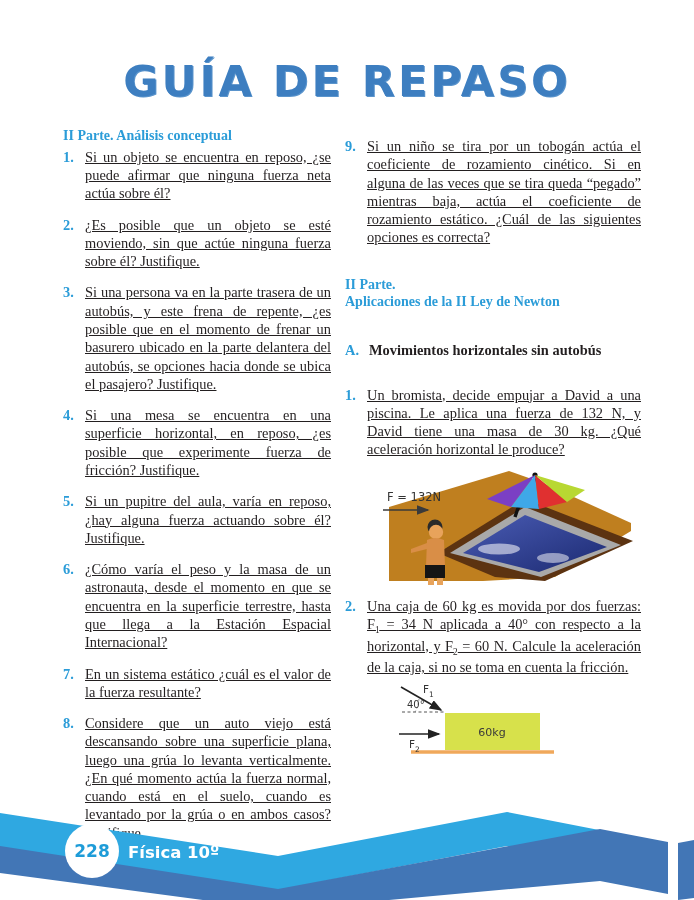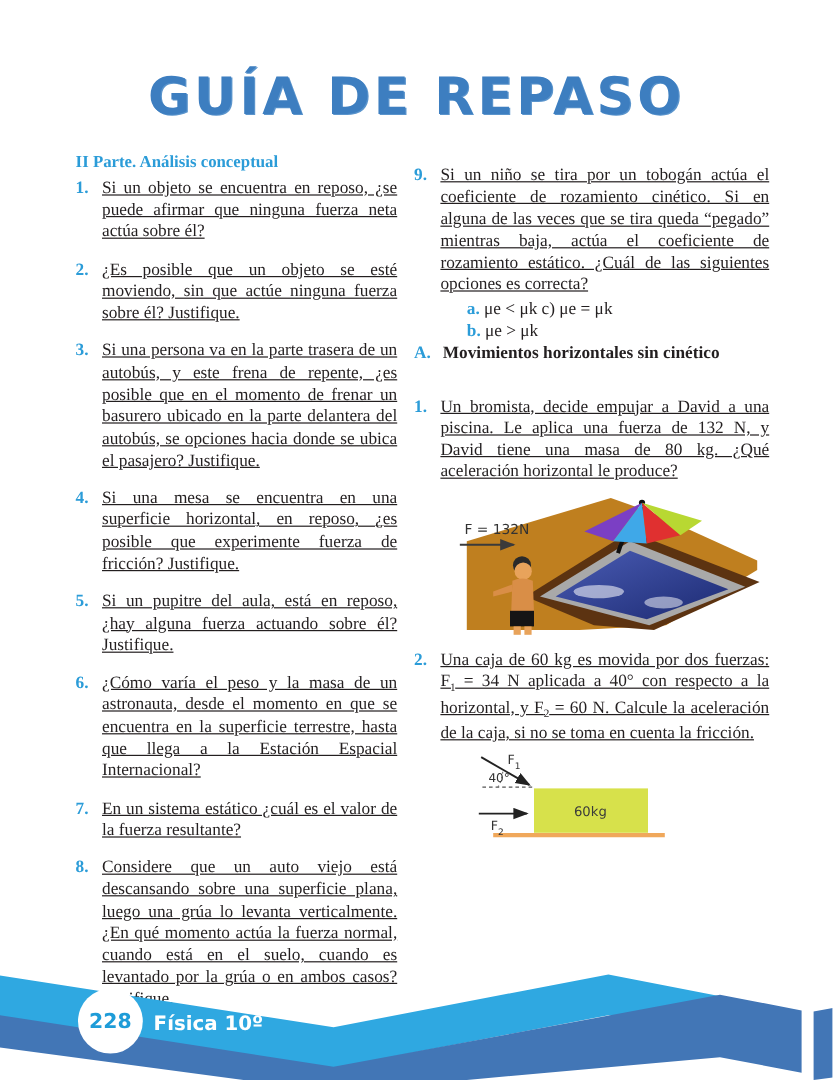--- a/index.html
+++ b/index.html
@@ -55,21 +55,21 @@
     <div class="q">
       <span class="qnum">3.</span>
       <span class="qtext">Si una persona va en la parte trasera de un autobús, y este frena de repente, ¿es posible que en el momento de frenar un basurero ubicado en la parte delantera del autobús, se opciones hacia donde se ubica el pasajero? Justifique.</span>
     </div>
     <div class="q">
       <span class="qnum">4.</span>
       <span class="qtext">Si una mesa se encuentra en una superficie horizontal, en reposo, ¿es posible que experimente fuerza de fricción? Justifique.</span>
     </div>
     <div class="q">
       <span class="qnum">5.</span>
-      <span class="qtext">Si un pupitre del aula, está en reposo, ¿hay alguna fuerza actuando sobre él? Justifique.</span>
+      <span class="qtext">Si un pupitre del aula, varía en reposo, ¿hay alguna fuerza actuando sobre él? Justifique.</span>
     </div>
     <div class="q">
       <span class="qnum">6.</span>
       <span class="qtext">¿Cómo varía el peso y la masa de un astronauta, desde el momento en que se encuentra en la superficie terrestre, hasta que llega a la Estación Espacial Internacional?</span>
     </div>
     <div class="q">
       <span class="qnum">7.</span>
       <span class="qtext">En un sistema estático ¿cuál es el valor de la fuerza resultante?</span>
     </div>
     <div class="q">
@@ -77,34 +77,34 @@
       <span class="qtext">Considere que un auto viejo está descansando sobre una superficie plana, luego una grúa lo levanta verticalmente. ¿En qué momento actúa la fuerza normal, cuando está en el suelo, cuando es levantado por la grúa o en ambos casos? Justifique.</span>
     </div>
   </div>
 
   <div class="col col-right">
 
     <div class="q" style="margin-bottom:2px;">
       <span class="qnum">9.</span>
       <span class="qtext">Si un niño se tira por un tobogán actúa el coeficiente de rozamiento cinético. Si en alguna de las veces que se tira queda “pegado” mientras baja, actúa el coeficiente de rozamiento estático. ¿Cuál de las siguientes opciones es correcta?</span>
     </div>
-    <div class="options">
-      <div class="option"><span class="opt-label">a.</span> <span>μe &lt; μk c) μe = μk</span></div>
-      <div class="option"><span class="opt-label">b.</span> <span>μe &gt; μk</span></div>
+
+    <div class="sec2">
+      <p class="sec-heading" style="margin:0;">II Parte.</p>
+      <p class="sec-heading" style="margin:0;">Aplicaciones de la II Ley de Newton</p>
     </div>
-
 
     <div class="subsec">
       <span class="lbl">A.</span>
-      <span>Movimientos horizontales sin cinético</span>
+      <span>Movimientos horizontales sin autobús</span>
     </div>
 
     <div class="q" style="margin-bottom:4px;">
       <span class="qnum">1.</span>
-      <span class="qtext">Un bromista, decide empujar a David a una piscina. Le aplica una fuerza de 132 N, y David tiene una masa de 80 kg. ¿Qué aceleración horizontal le produce?</span>
+      <span class="qtext">Un bromista, decide empujar a David a una piscina. Le aplica una fuerza de 132 N, y David tiene una masa de 30 kg. ¿Qué aceleración horizontal le produce?</span>
     </div>
 
     <svg class="fig" width="252" height="122" viewBox="0 0 252 122">
       <defs>
         <linearGradient id="waterGrad" x1="0" y1="0" x2="1" y2="1">
           <stop offset="0" stop-color="#4a5cb4"></stop>
           <stop offset="1" stop-color="#1c2a72"></stop>
         </linearGradient>
         <marker id="ahPool" markerWidth="9" markerHeight="8" refX="7" refY="3" orient="auto">
           <path d="M0,0 L8,3 L0,6 Z" fill="#3a3a3a"></path>

